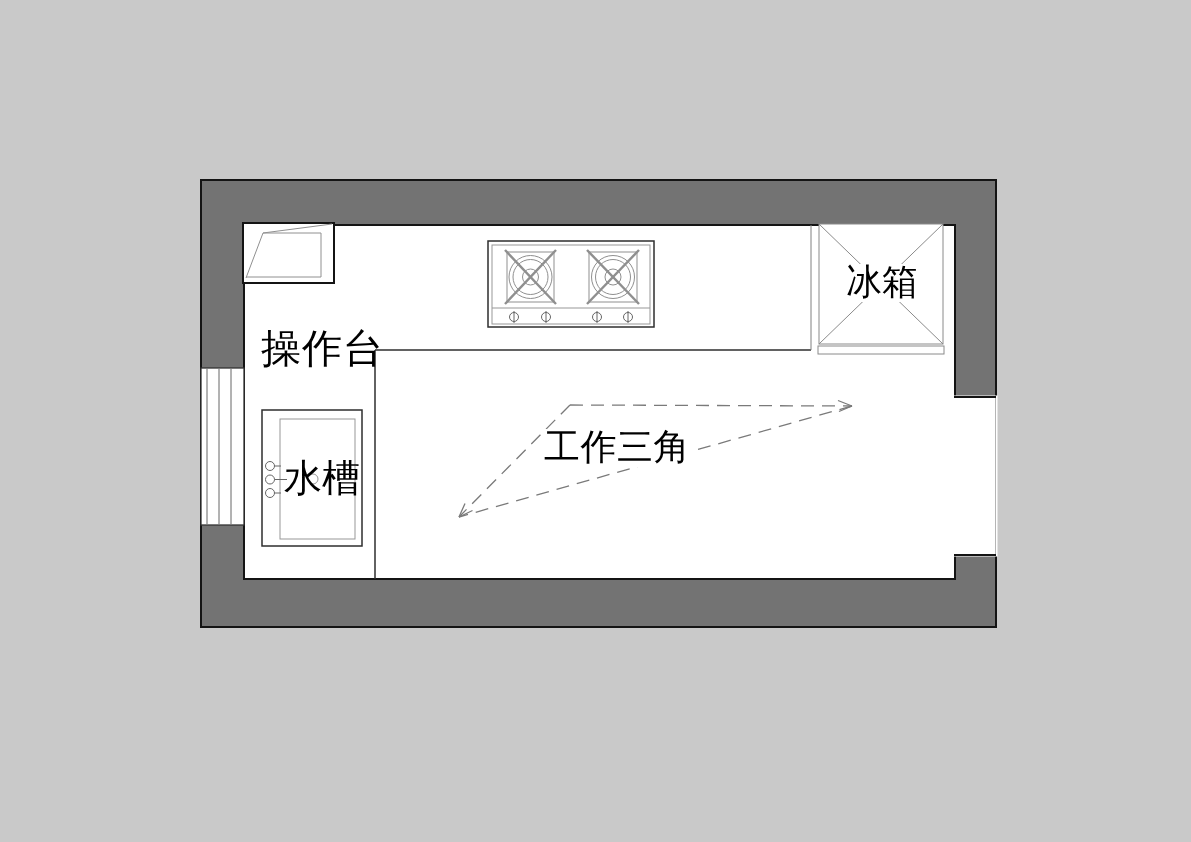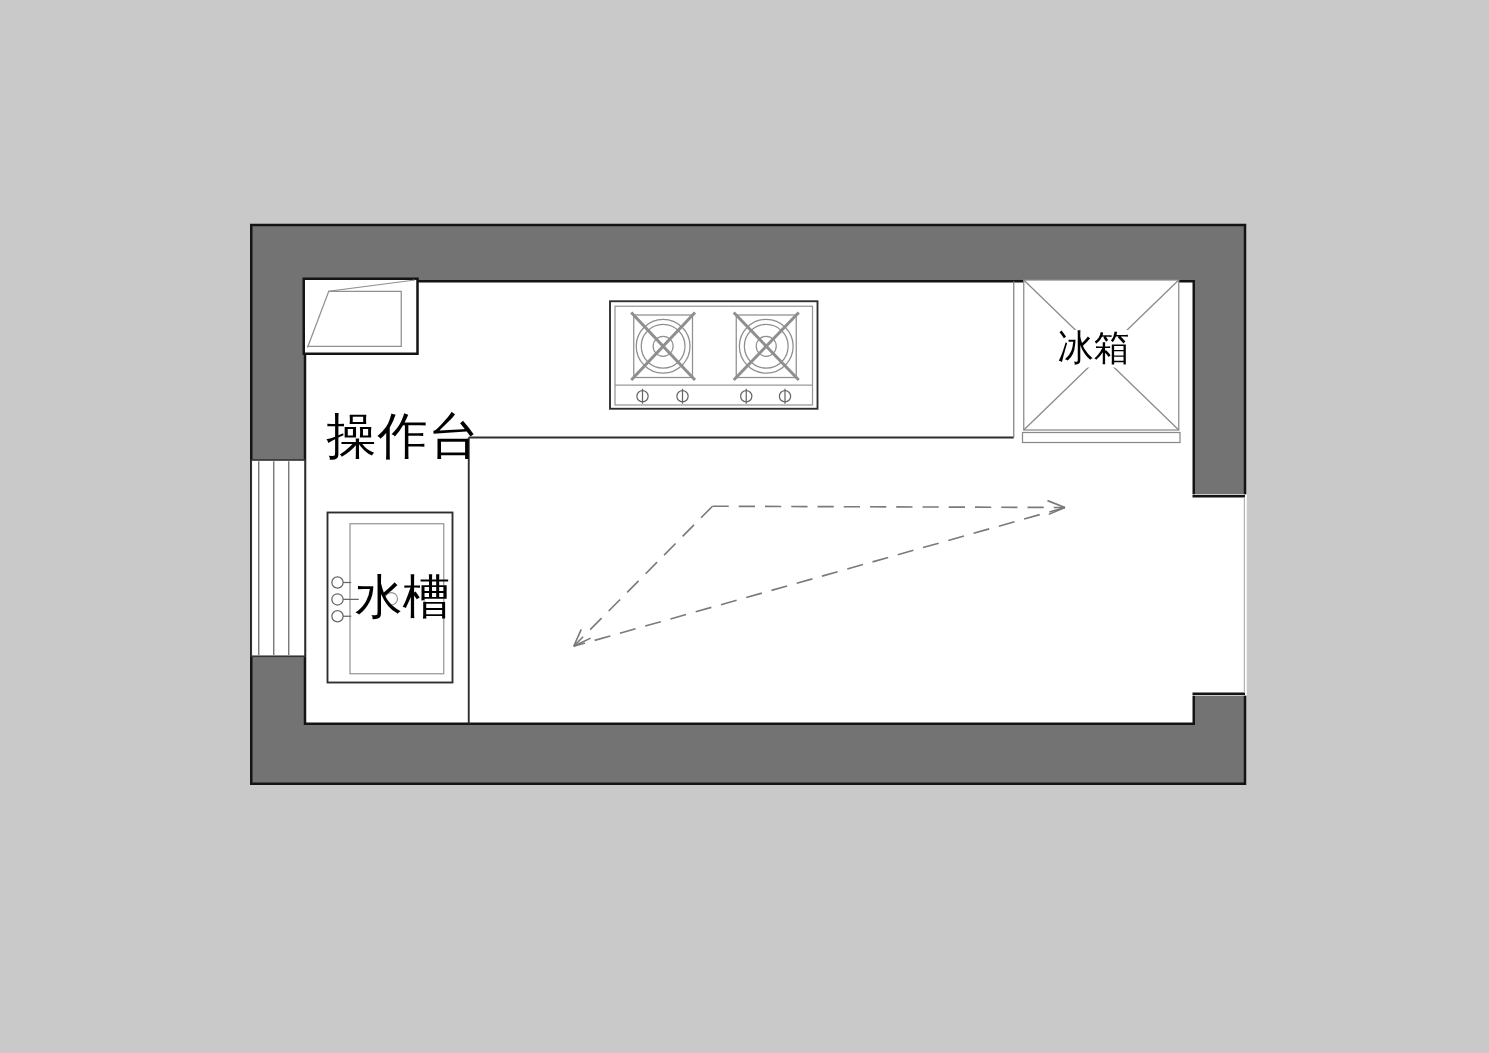--- a/index.html
+++ b/index.html
@@ -13,21 +13,21 @@
   .plan-svg{position:absolute;left:0;top:0;}
   .label{
     position:absolute;
     color:#000;
     white-space:nowrap;
     line-height:1.05;
     font-family:"Liberation Serif","DejaVu Serif",serif;
   }
   .label-countertop{left:261px;top:328px;font-size:40px;letter-spacing:1px;}
   .label-sink{left:284px;top:459px;font-size:38px;}
-  .label-fridge{left:843px;top:264px;font-size:29px;background:#fff;padding:0 3px;}
+  .label-fridge{left:843px;top:264px;font-size:36px;background:#fff;padding:0 3px;}
   .label-triangle{left:542px;top:429px;font-size:36px;letter-spacing:0.5px;background:#fff;padding:0 2px;}
 </style>
 </head>
 <body>
 
 <div class="stage">
 
   <svg class="plan-svg" width="1191" height="842" viewBox="0 0 1191 842">
 
     <rect x="244" y="225" width="711" height="354" fill="#ffffff"></rect>
@@ -121,14 +121,15 @@
       <line x1="852" y1="406" x2="459" y2="517" stroke-dasharray="13 8"></line>
       <line x1="570" y1="405" x2="459" y2="517" stroke-dasharray="13 8"></line>
       <path d="M852 406 L838 400.5 M852 406 L839 411.5"></path>
       <path d="M459 517 L465 503.5 M459 517 L472.5 510.5"></path>
     </g>
   </svg>
 
   <div class="label label-countertop">操作台</div>
   <div class="label label-sink">水槽</div>
   <div class="label label-fridge">冰箱</div>
+  <div class="label label-triangle">工作三角</div>
 
 </div>
 
 </body></html>

